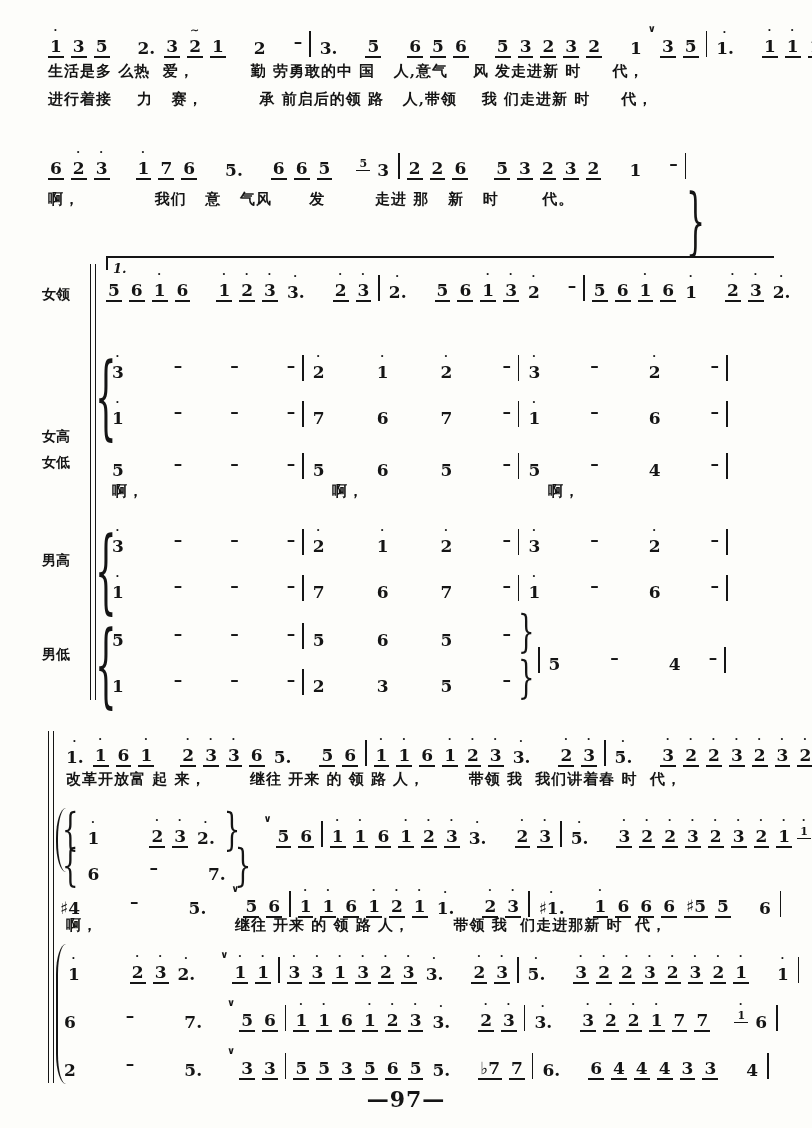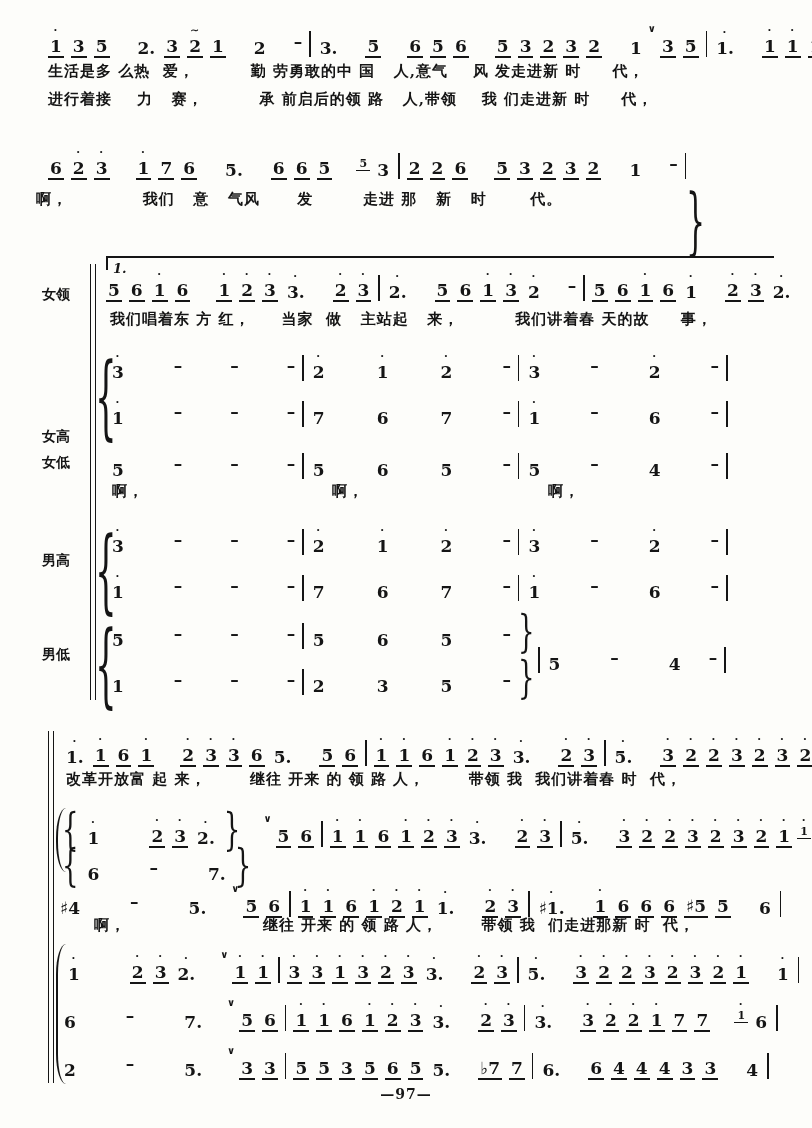--- a/index.html
+++ b/index.html
@@ -26,21 +26,21 @@
   .vlabel{position:absolute;font-size:14px;font-weight:600;}
   
   .volta{position:absolute;height:12px;border-top:2px solid #151515;border-left:2px solid #151515;}
   .volta span{display:inline-block;margin:0 0 0 5px;font-size:13px;font-style:italic;font-weight:600;line-height:12px;}
   .dbar{position:absolute;width:4px;border-left:1.5px solid #151515;border-right:1.5px solid #151515;}
   .vbrace{position:absolute;font-size:34px;line-height:34px;font-weight:400;transform:scaleY(2.7);transform-origin:top center;}
   .endbrace{position:absolute;font-size:30px;line-height:30px;font-weight:400;transform:scaleY(2.4);transform-origin:top center;}
   .lbrace{position:absolute;width:10px;border-left:2px solid #151515;
           border-top-left-radius:10px 30px;border-bottom-left-radius:10px 30px;}
   
-  .pagenum{position:absolute;width:100%;text-align:center;font-size:14px;font-weight:600;letter-spacing:1px;}
+  .pagenum{position:absolute;width:100%;text-align:center;font-size:22px;font-weight:600;letter-spacing:1px;}
   .credit{position:absolute;display:flex;align-items:center;gap:7px;font-size:14px;margin-top:48px;}
   .credit .prefix{color:#2a2a2a;}
   .logo-c{font-weight:bold;font-style:italic;font-size:16px;}
   .site-dark{font-weight:bold;font-size:12px;}
   .site-red{font-weight:bold;font-size:12px;}
 </style>
 </head>
 <body>
 
 <div class="page">
@@ -254,21 +254,21 @@
       </span>
       <span class="gap"></span>
       <span class="nt">
         <span class="ab">&nbsp;</span>
         <span class="co">1</span>
       </span>
       <span class="gap"></span>
       <span class="dash">–</span>
       <span class="bar"></span>
     </div>
-  <div class="lyr" style="left:36px;top:190px;text-align:right;">啊，            我们   意   气风      发        走进 那   新   时       代。</div>
+  <div class="lyr" style="left:48px;top:190px;text-align:right;">啊，            我们   意   气风      发        走进 那   新   时       代。</div>
   <div class="endbrace" style="left:686px;top:186px;">}</div>
 
   <div class="volta" style="left:106px;top:256px;width:666px;">
     <span>1.</span>
   </div>
   <div class="dbar" style="left:90px;top:264px;height:436px;"></div>
 
   <div class="vlabel" style="left:42px;top:286px;">女领</div>
   <div class="mrow" style="left:106px;top:266px;">
       <span class="nt">
@@ -370,21 +370,20 @@
       <span class="nt">
         <span class="ab">·</span>
         <span class="co u1">3</span>
       </span>
       <span class="nt">
         <span class="ab">·</span>
         <span class="co">2.</span>
       </span>
       <span class="gap"></span>
     </div>
-  <div class="lyr" style="left:110px;top:310px;">我们唱着东 方 红，     当家  做   主站起   来，         我们讲着春 天的故     事，</div>
 
   <div class="vlabel" style="left:42px;top:380px;margin-top:48px;">女高</div>
   <div class="vbrace" style="left:95px;top:350px;">{</div>
   <div class="mrow" style="left:110px;top:346px;">
       <span class="nt">
         <span class="ab">·</span>
         <span class="co">3</span>
       </span>
       <span class="Gap"></span>
       <span class="dash">–</span>
@@ -1031,21 +1030,21 @@
         <span class="ab">&nbsp;</span>
         <span class="co u1">5</span>
       </span>
       <span class="gap"></span>
       <span class="nt">
         <span class="ab">&nbsp;</span>
         <span class="co">6</span>
       </span>
       <span class="bar"></span>
     </div>
-  <div class="lyr" style="left:66px;top:916px;margin-left:28px;">啊，                      继往 开来 的 领 路 人，       带领 我  们走进那新 时  代，</div>
+  <div class="lyr" style="left:66px;top:916px;">啊，                      继往 开来 的 领 路 人，       带领 我  们走进那新 时  代，</div>
   <div class="mrow" style="left:66px;top:948px;">
       <span class="nt">
         <span class="ab">·</span>
         <span class="co">1</span>
       </span>
       <span class="Gap"></span>
       <span class="nt">
         <span class="ab">·</span>
         <span class="co u1">2</span>
       </span>

